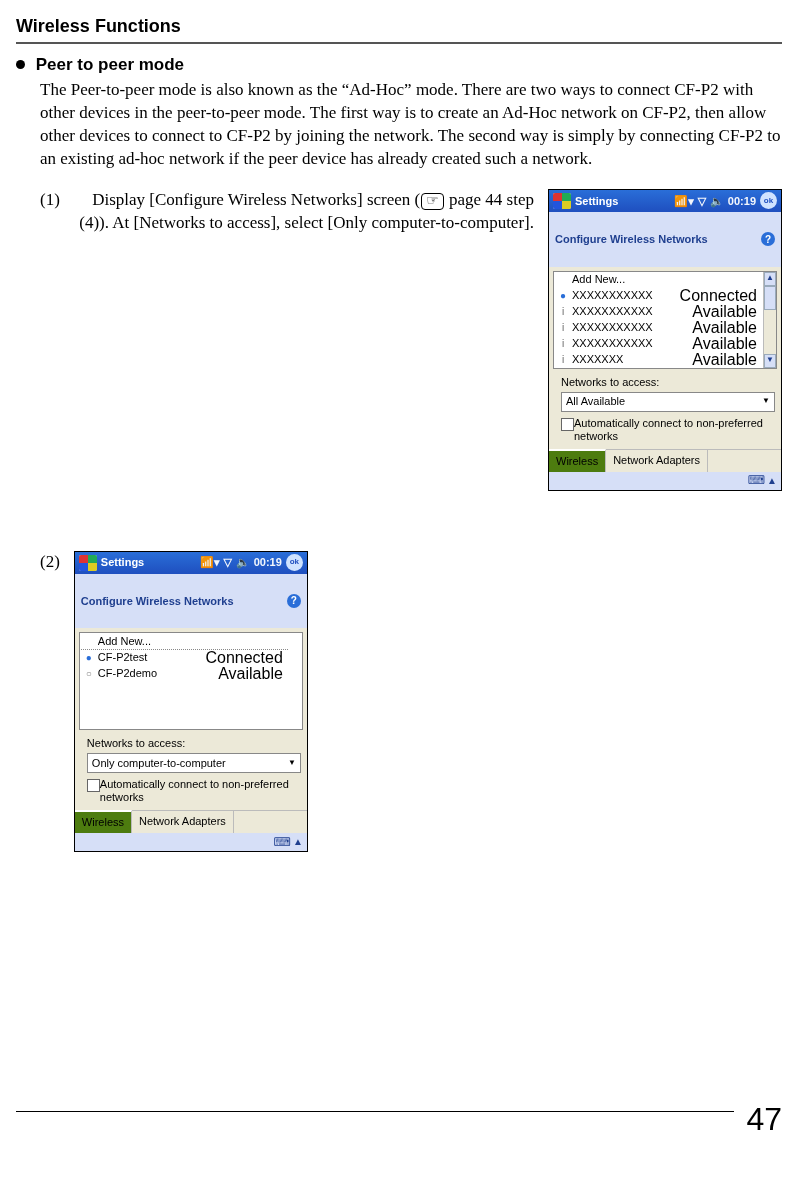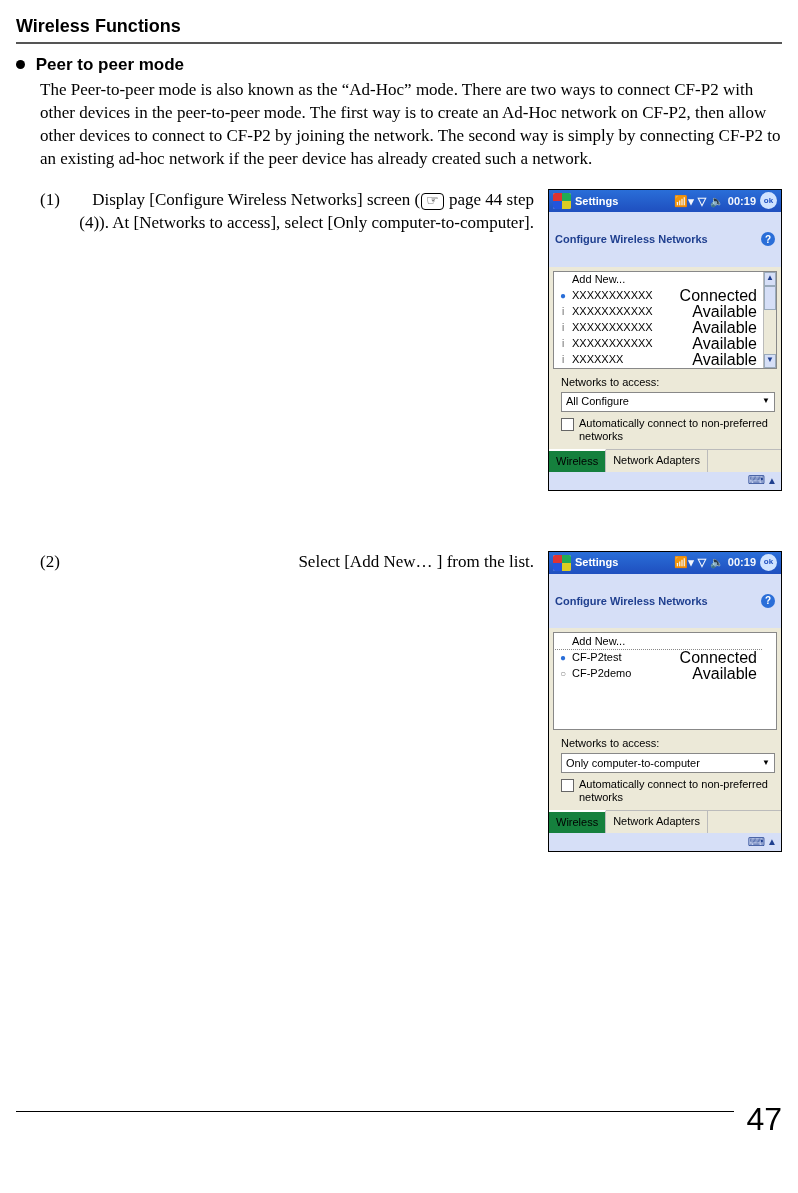--- a/index.html
+++ b/index.html
@@ -138,27 +138,27 @@
   .sb-track { flex:1; background:#ece9d8; }
   .sb-thumb { height:22px; background:#d6dff7; border:1px solid #9ab; margin-top:0;}
   .form-area { padding:2px 6px 6px 12px; }
   .form-label { font-size:11px; }
   .dropdown {
     margin-top:2px; border:1px solid #888; background:#fff;
     display:flex; align-items:center; padding:1px 2px 1px 4px; height:16px;
   }
   .dropdown .dd-val { flex:1; font-size:11px; }
   .dropdown .dd-arr { font-size:8px; color:#000; padding:0 2px;}
-  .cb-row { display:flex; align-items:flex-start; gap:5px; margin-top:5px; font-size:11px; line-height:13px;}
+  .cb-row { display:flex; align-items:flex-start; margin-top:5px; font-size:11px; line-height:13px;}
   .cb-box { width:11px; height:11px; border:1px solid #666; background:#fff; margin-top:1px; flex:0 0 11px;}
   .tabs { display:flex; border-top:1px solid #bbb; background:#ece9d8; }
   .tab {
     padding:3px 7px; font-size:11px; border-right:1px solid #bbb;
   }
-  .tab.active { background:#15803d; border-top:2px solid #fff; margin-top:-1px;}
+  .tab.active { background:#4d7c0f; border-top:2px solid #fff; margin-top:-1px;}
   .foot { background:#d6dff7; height:18px; display:flex; align-items:center; justify-content:flex-end; padding-right:4px; gap:2px;}
   .foot .kbd { font-size:12px; color:#1f3f8f;}
   .foot .up  { font-size:10px; color:#1f3f8f;}
   .list-pad-row { height:16px; }
 
   .page-footer {
     margin-top:230px;
     display:flex;
     align-items:center;
   }
@@ -241,42 +241,41 @@
         <div class="sb-btn">▲</div>
         <div class="sb-track">
             <div class="sb-thumb"></div>
           </div>
         <div class="sb-btn">▼</div>
       </div>
     </div>
     <div class="form-area">
       <div class="form-label">Networks to access:</div>
       <div class="dropdown">
-        <span class="dd-val">All Configure</span>
+        <span class="dd-val">All Available</span>
         <span class="dd-arr">▼</span>
       </div>
       <div class="cb-row">
         <span class="cb-box"></span>
         <span>Automatically connect to non-preferred networks</span>
       </div>
     </div>
     <div class="tabs">
       <div class="tab active">Wireless</div>
       <div class="tab">Network Adapters</div>
     </div>
     <div class="foot">
       <span class="kbd">⌨</span>
       <span class="up">▲</span>
     </div>
   </div>
 </div>
 
 <div class="step-row">
   <span class="step-num">(2)</span>
-  <div class="step-text">Select [Add New… ] from the list.</div>
 
   <div class="ppc">
     <div class="ppc-titlebar">
       <span class="ppc-flag">
         <span class="r"></span>
           <span class="g"></span>
           <span class="b"></span>
           <span class="y"></span>
       </span>
       <span>Settings</span>

